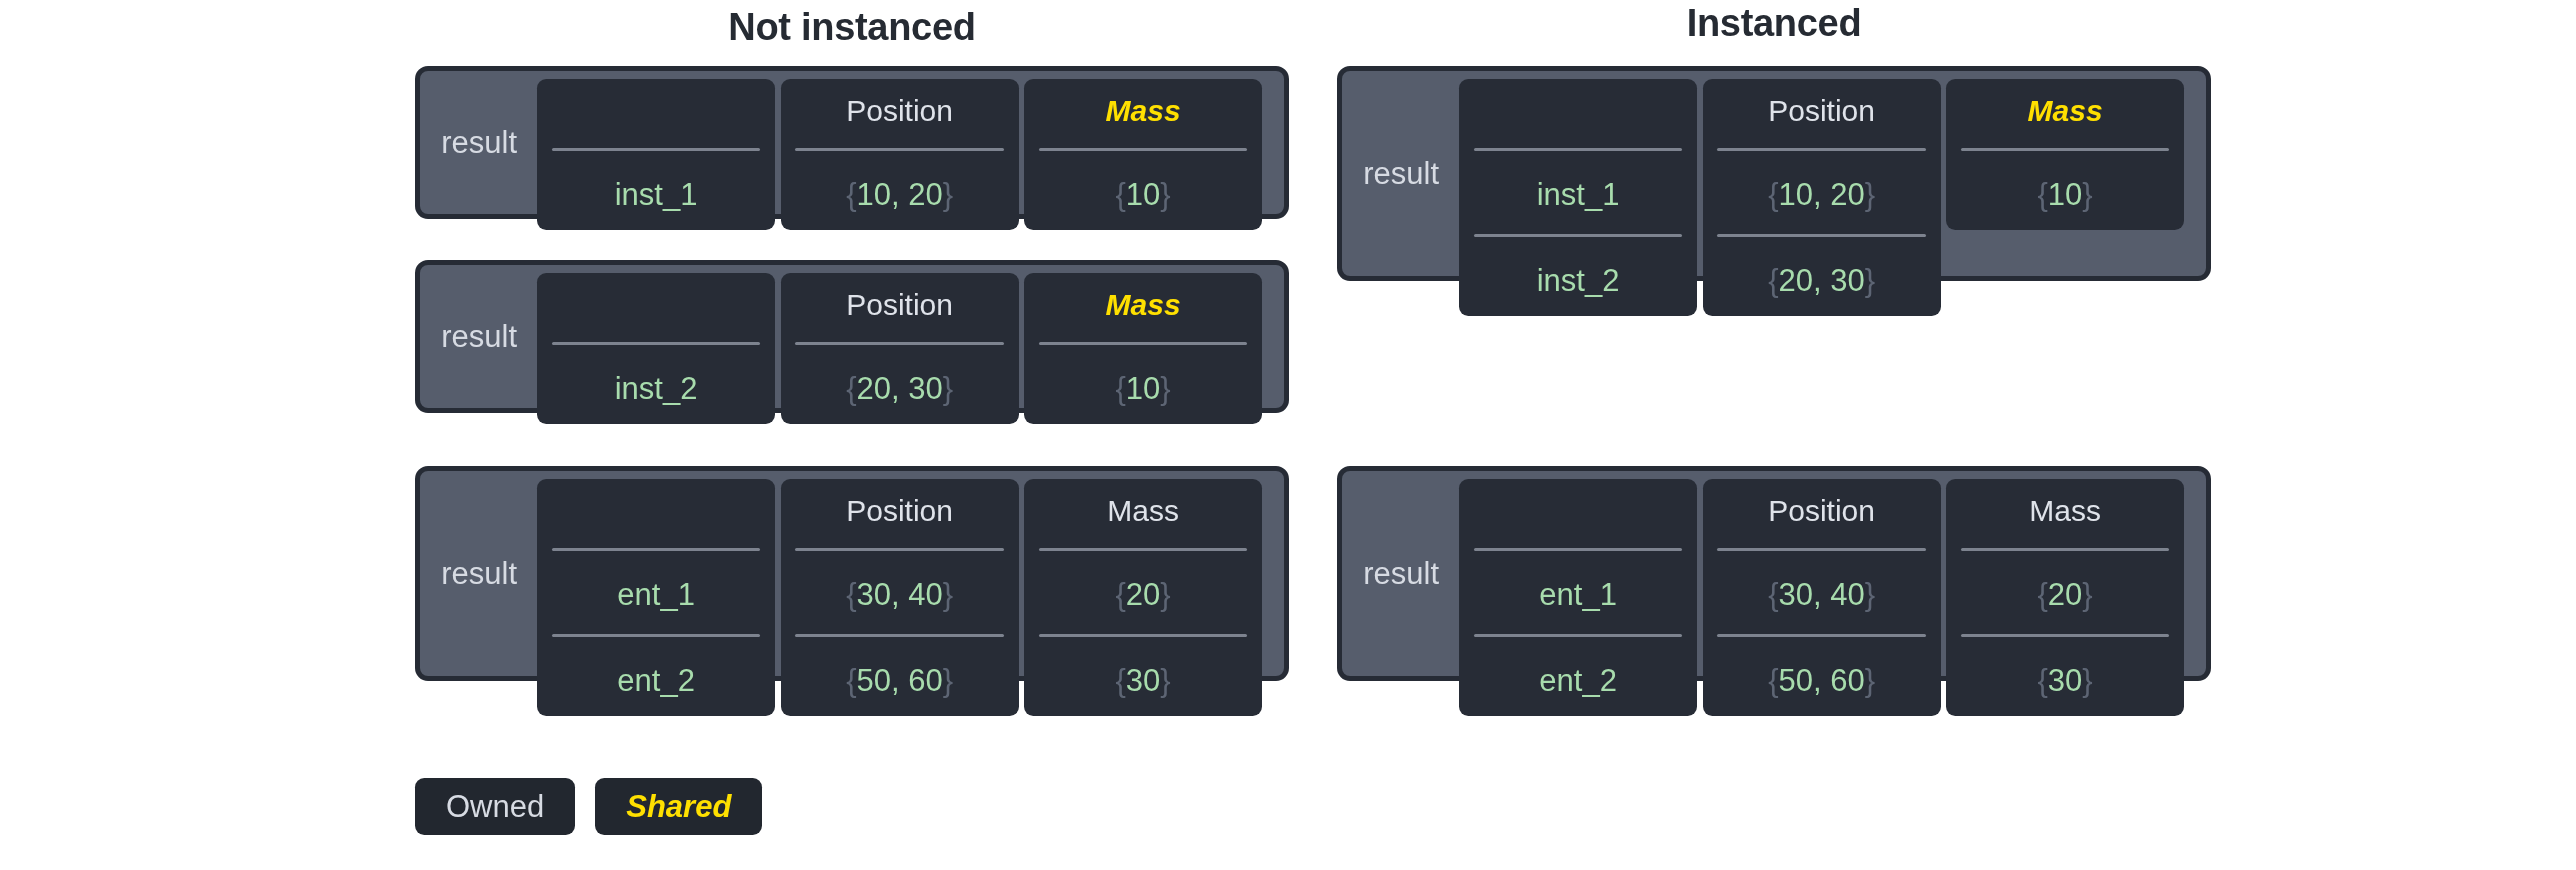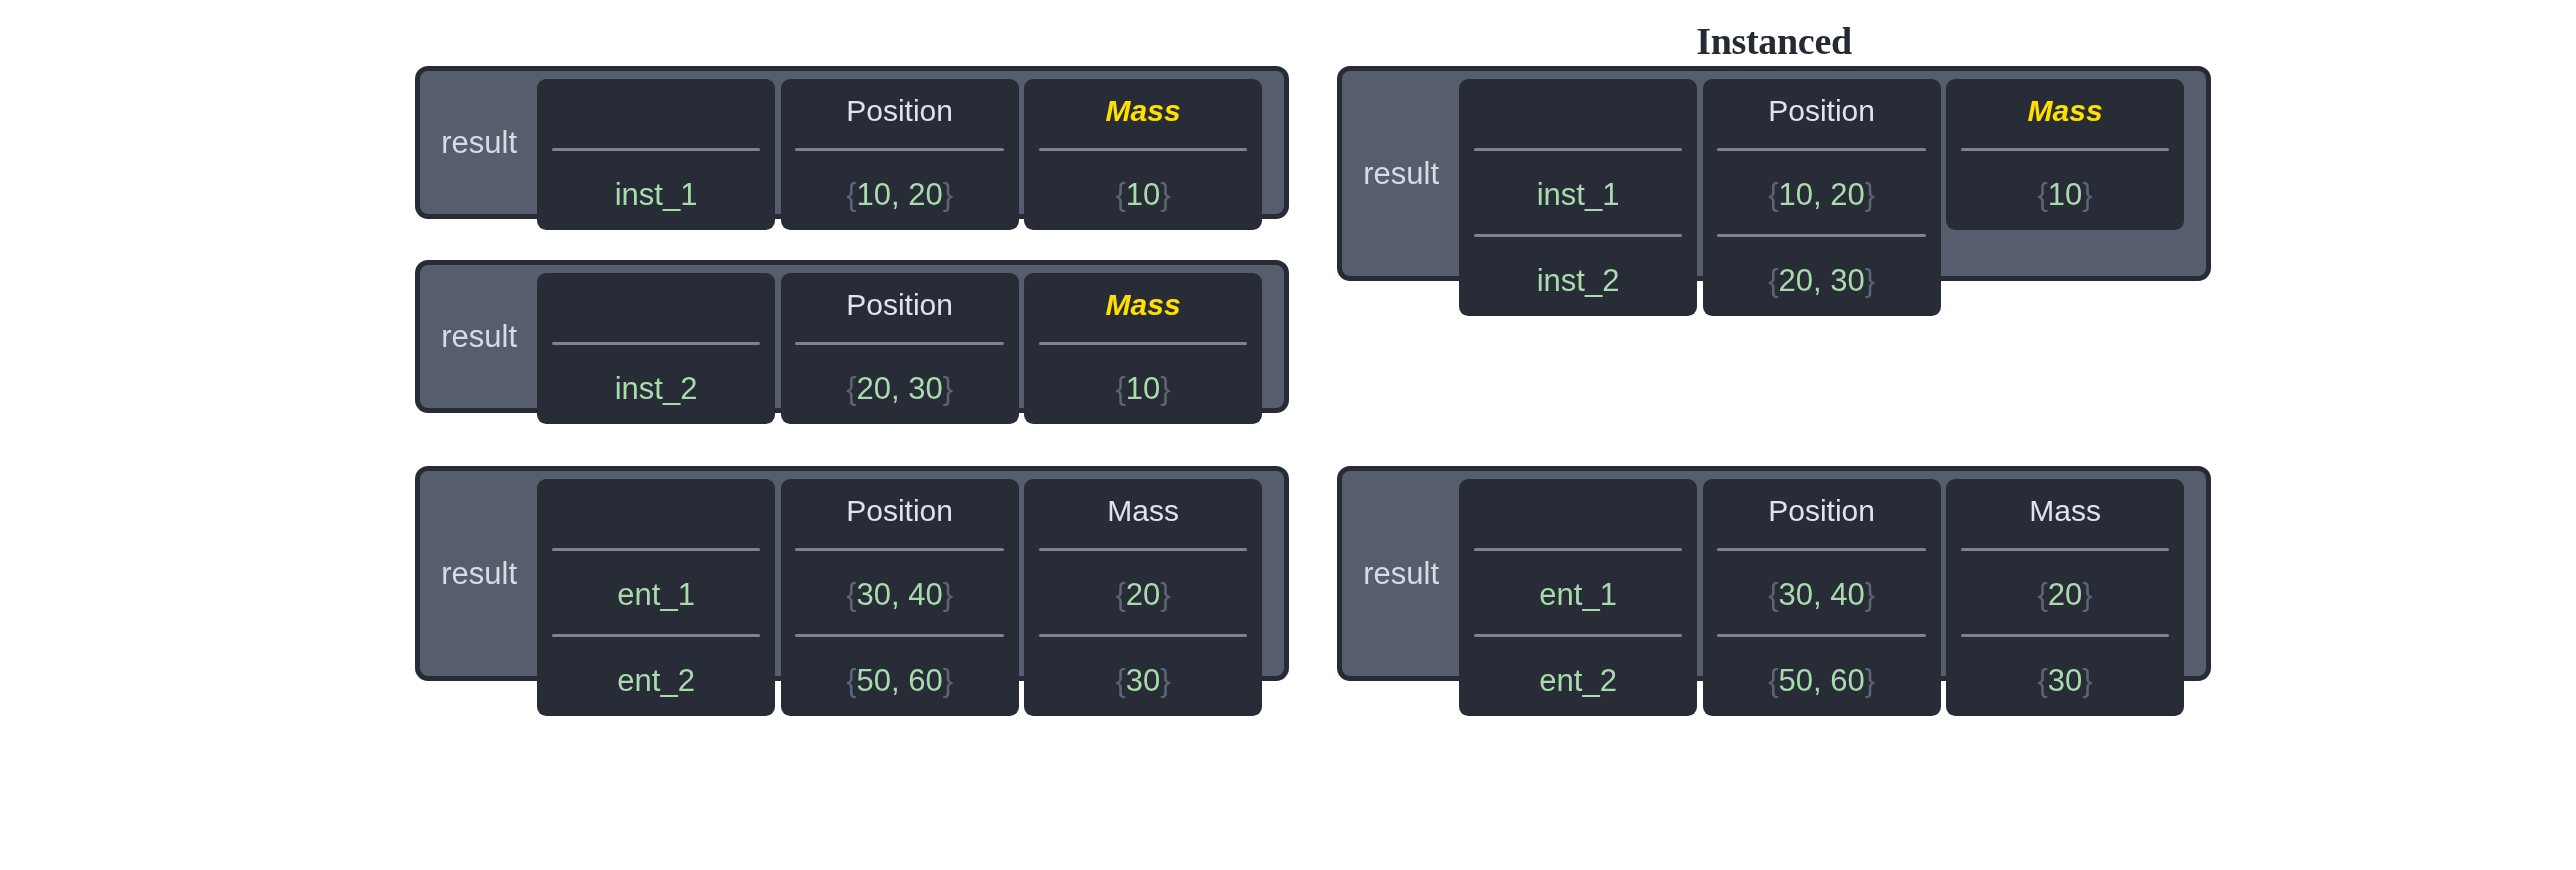--- a/index.html
+++ b/index.html
@@ -26,21 +26,21 @@
   .col-title {
     position: absolute;
     font-size: 38px;
     font-weight: bold;
     color: #262b33;
     letter-spacing: -0.3px;
     white-space: nowrap;
     text-align: center;
   }
   #title-left  { left: 415px;  top: 5.5px;  width: 874px; }
-  #title-right { left: 1337px; top: 19px;  width: 874px; font-family: Liberation Serif, serif; }
+  #title-right { left: 1337px; top: 2px;  width: 874px; }
 
   
   .query-box {
     position: absolute;
     background: #565d6c;
     border: 5.5px solid #262b35;
     border-radius: 13px;
     box-sizing: border-box;
     display: flex;
     flex-direction: row;
@@ -141,20 +141,21 @@
     color: #ffe000;
     font-style: italic;
     font-weight: bold;
   }
 </style>
 </head>
 <body>
 
 <div class="page">
 
+  <div class="col-title" id="title-left">Not instanced</div>
 
   <div class="col-title" id="title-right">Instanced</div>
 
   <div id="tables-left">
       <div class="query-box" style="left: 415px; top: 66px; width: 874px; height: 153px;">
         <div class="result-label">result</div>
         <div class="cols">
           <div class="col-card col-name" style="width: 238px;">
             <div class="col-head blank">&nbsp;</div>
             <div class="divider"></div>
@@ -265,15 +266,19 @@
             <div class="col-head">Mass</div>
             <div class="divider"></div>
             <div class="cell"><span class="brace">{</span>20<span class="brace">}</span></div>
             <div class="divider"></div>
             <div class="cell"><span class="brace">{</span>30<span class="brace">}</span></div>
           </div>
         </div>
       </div>
     </div>
 
+  <div class="legend">
+    <div class="legend-badge">Owned</div>
+    <div class="legend-badge shared">Shared</div>
+  </div>
 
 </div>
 
 
 </body></html>

